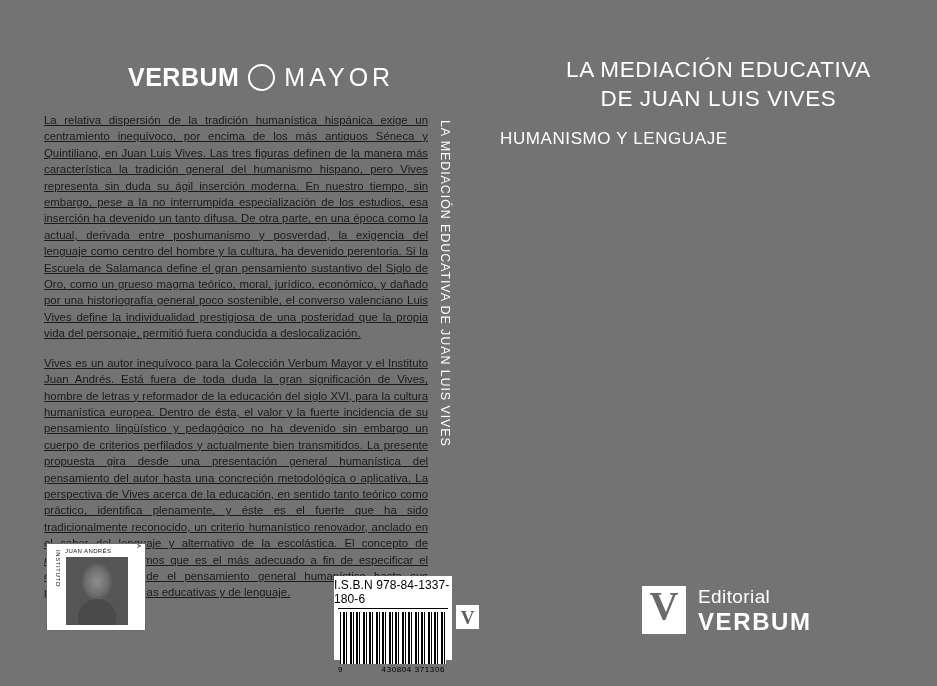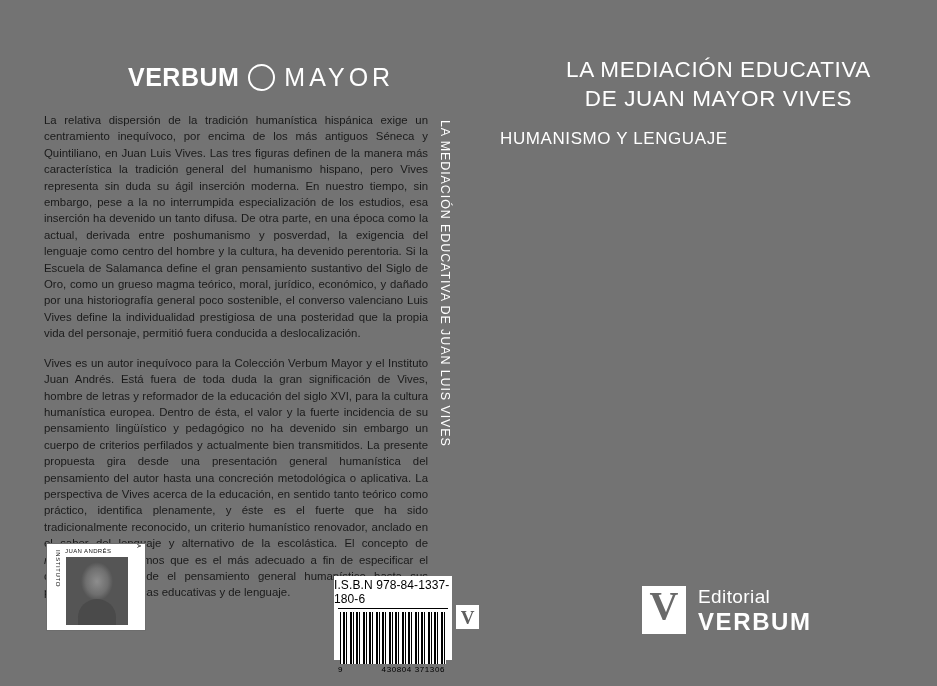--- a/index.html
+++ b/index.html
@@ -62,20 +62,21 @@
     width: 384px;
     font-family: "Liberation Sans", sans-serif;
     font-size: 11.4px;
     line-height: 16.4px;
     color: #1a1a1a;
     text-align: justify;
   }
   .blurb p {
     margin: 0 0 13px 0;
     text-align: justify;
+    text-decoration: underline;
   }
   .blurb p:last-child { margin-bottom: 0; }
   .blurb em { font-style: italic; }
 
   
   .institute-box {
     position: absolute;
     left: 13px;
     top: 513px;
     width: 100px;
@@ -340,21 +341,21 @@
 
   <div class="small-v-logo">
     <span>V</span>
   </div>
 
   <div class="spine-title">LA MEDIACIÓN EDUCATIVA DE JUAN LUIS VIVES</div>
 
   <div class="front-cover">
     <div class="front-title">
       <div>LA MEDIACIÓN EDUCATIVA</div>
-      <div>DE JUAN MAYOR VIVES</div>
+      <div>DE JUAN LUIS VIVES</div>
     </div>
     <div class="front-subtitle">HUMANISMO Y LENGUAJE</div>
 
     <div class="publisher-logo">
       <div class="pub-mark">
         <span>V</span>
       </div>
       <div class="pub-text">
         <span class="pub-editorial">Editorial</span>
         <span class="pub-verbum">VERBUM</span>

